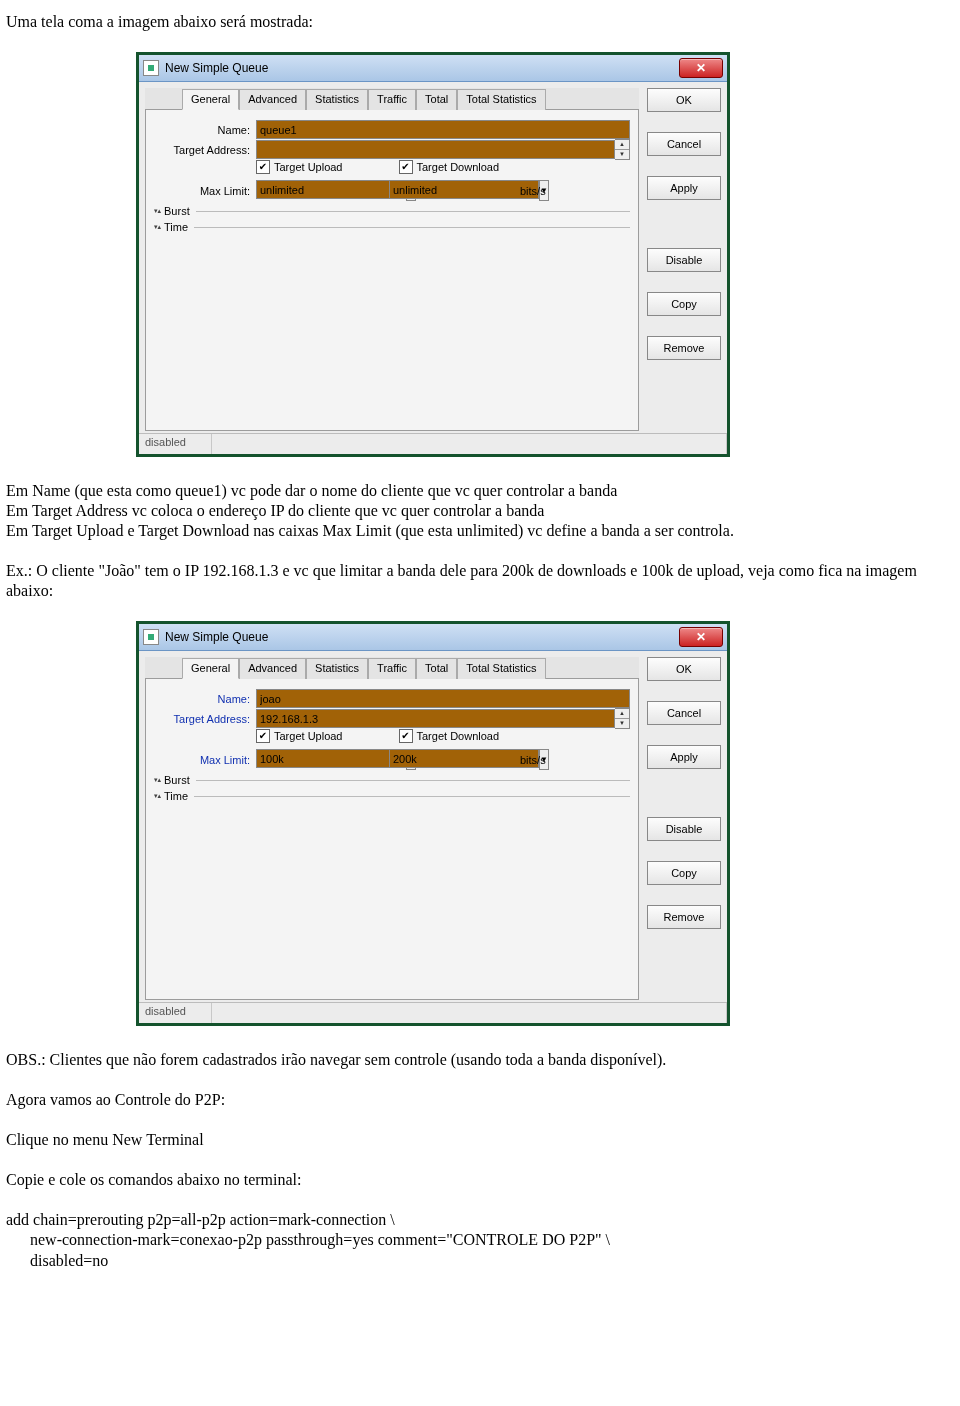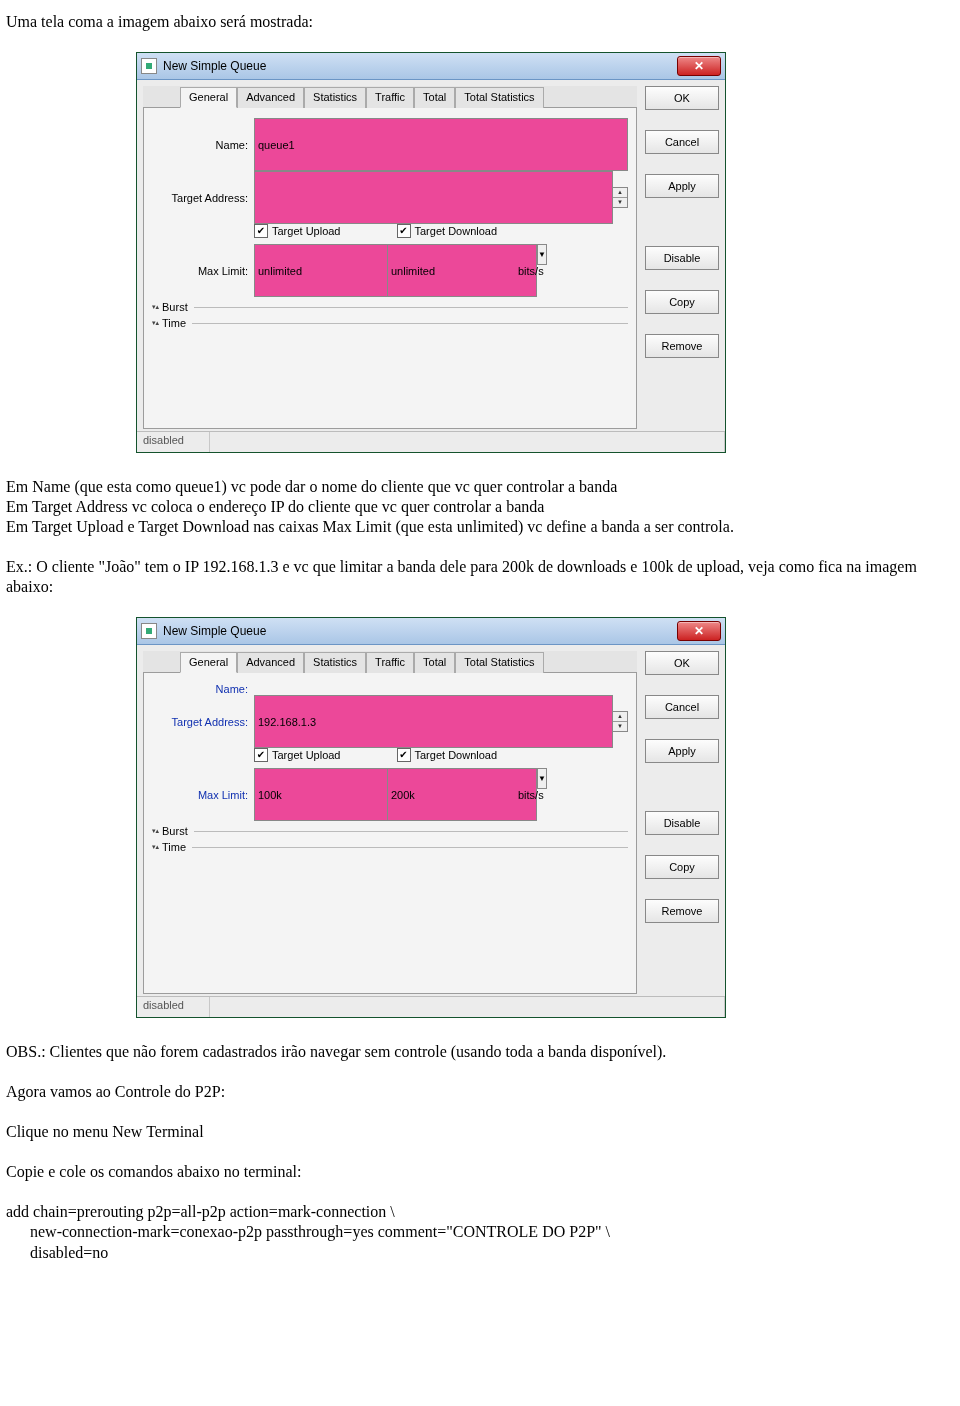--- a/index.html
+++ b/index.html
@@ -9,21 +9,21 @@
     background: #fff;
     margin: 0;
     padding: 12px 6px;
     width: 948px;
   }
   p { margin: 0 0  18px 0; }
   .para { margin-bottom: 20px; line-height: 1.25; }
   .dialog-wrap { margin: 8px 0 24px 130px; }
   .dialog {
     width: 588px;
-    border: 1px solid #14532d;
+    border: 3px solid #14532d;
     background: #ececec;
     font-family: Tahoma, Arial, sans-serif;
     font-size: 11px;
     color: #000;
   }
   .titlebar {
     height: 26px;
     background: linear-gradient(#cfe0f4, #aac6e6);
     display: flex;
     align-items: center;
@@ -77,22 +77,22 @@
     border-top: none;
     padding: 10px 8px 8px 8px;
     height: 302px;
     position: relative;
   }
   .frow { display: flex; align-items: center; margin-bottom: 0; }
   .flabel { width: 96px; text-align: right; padding-right: 6px; color: #000; }
   .flabel.blue { color: #1030b0; }
   .finput {
     border: 1px solid #888; height: 17px;
-    padding: 17px 3px; font-family: Tahoma, sans-serif; font-size: 11px;
-    background: #ec4899;
+    padding: 0 3px; font-family: Tahoma, sans-serif; font-size: 11px;
+    background: #a16207;
   }
   .finput.wide { flex: 1; }
   .spinner {
     width: 14px; height: 19px; border: 1px solid #888; border-left:none;
     display:flex; flex-direction:column; background:#efefef;
   }
   .spinner div { flex:1; font-size:6px; text-align:center; line-height:8px; color:#333; }
   .spinner .up { border-bottom:1px solid #999; }
   .chkrow { display:flex; margin-bottom: 6px; padding-left: 102px; gap: 56px; }
   .chk { display:flex; align-items:center; gap:4px; }
@@ -232,20 +232,21 @@
           <div class="tab active">General</div>
           <div class="tab">Advanced</div>
           <div class="tab">Statistics</div>
           <div class="tab">Traffic</div>
           <div class="tab">Total</div>
           <div class="tab">Total Statistics</div>
         </div>
         <div class="tab-content">
           <div class="frow">
             <div class="flabel blue">Name:</div>
+            <input class="finput wide" value="joao" style="">
           </div>
           <div class="frow">
             <div class="flabel blue">Target Address:</div>
             <input class="finput wide" value="192.168.1.3" style="">
             <div class="spinner">
                 <div class="up">▲</div>
                 <div>▼</div>
               </div>
           </div>
           <div class="chkrow">

